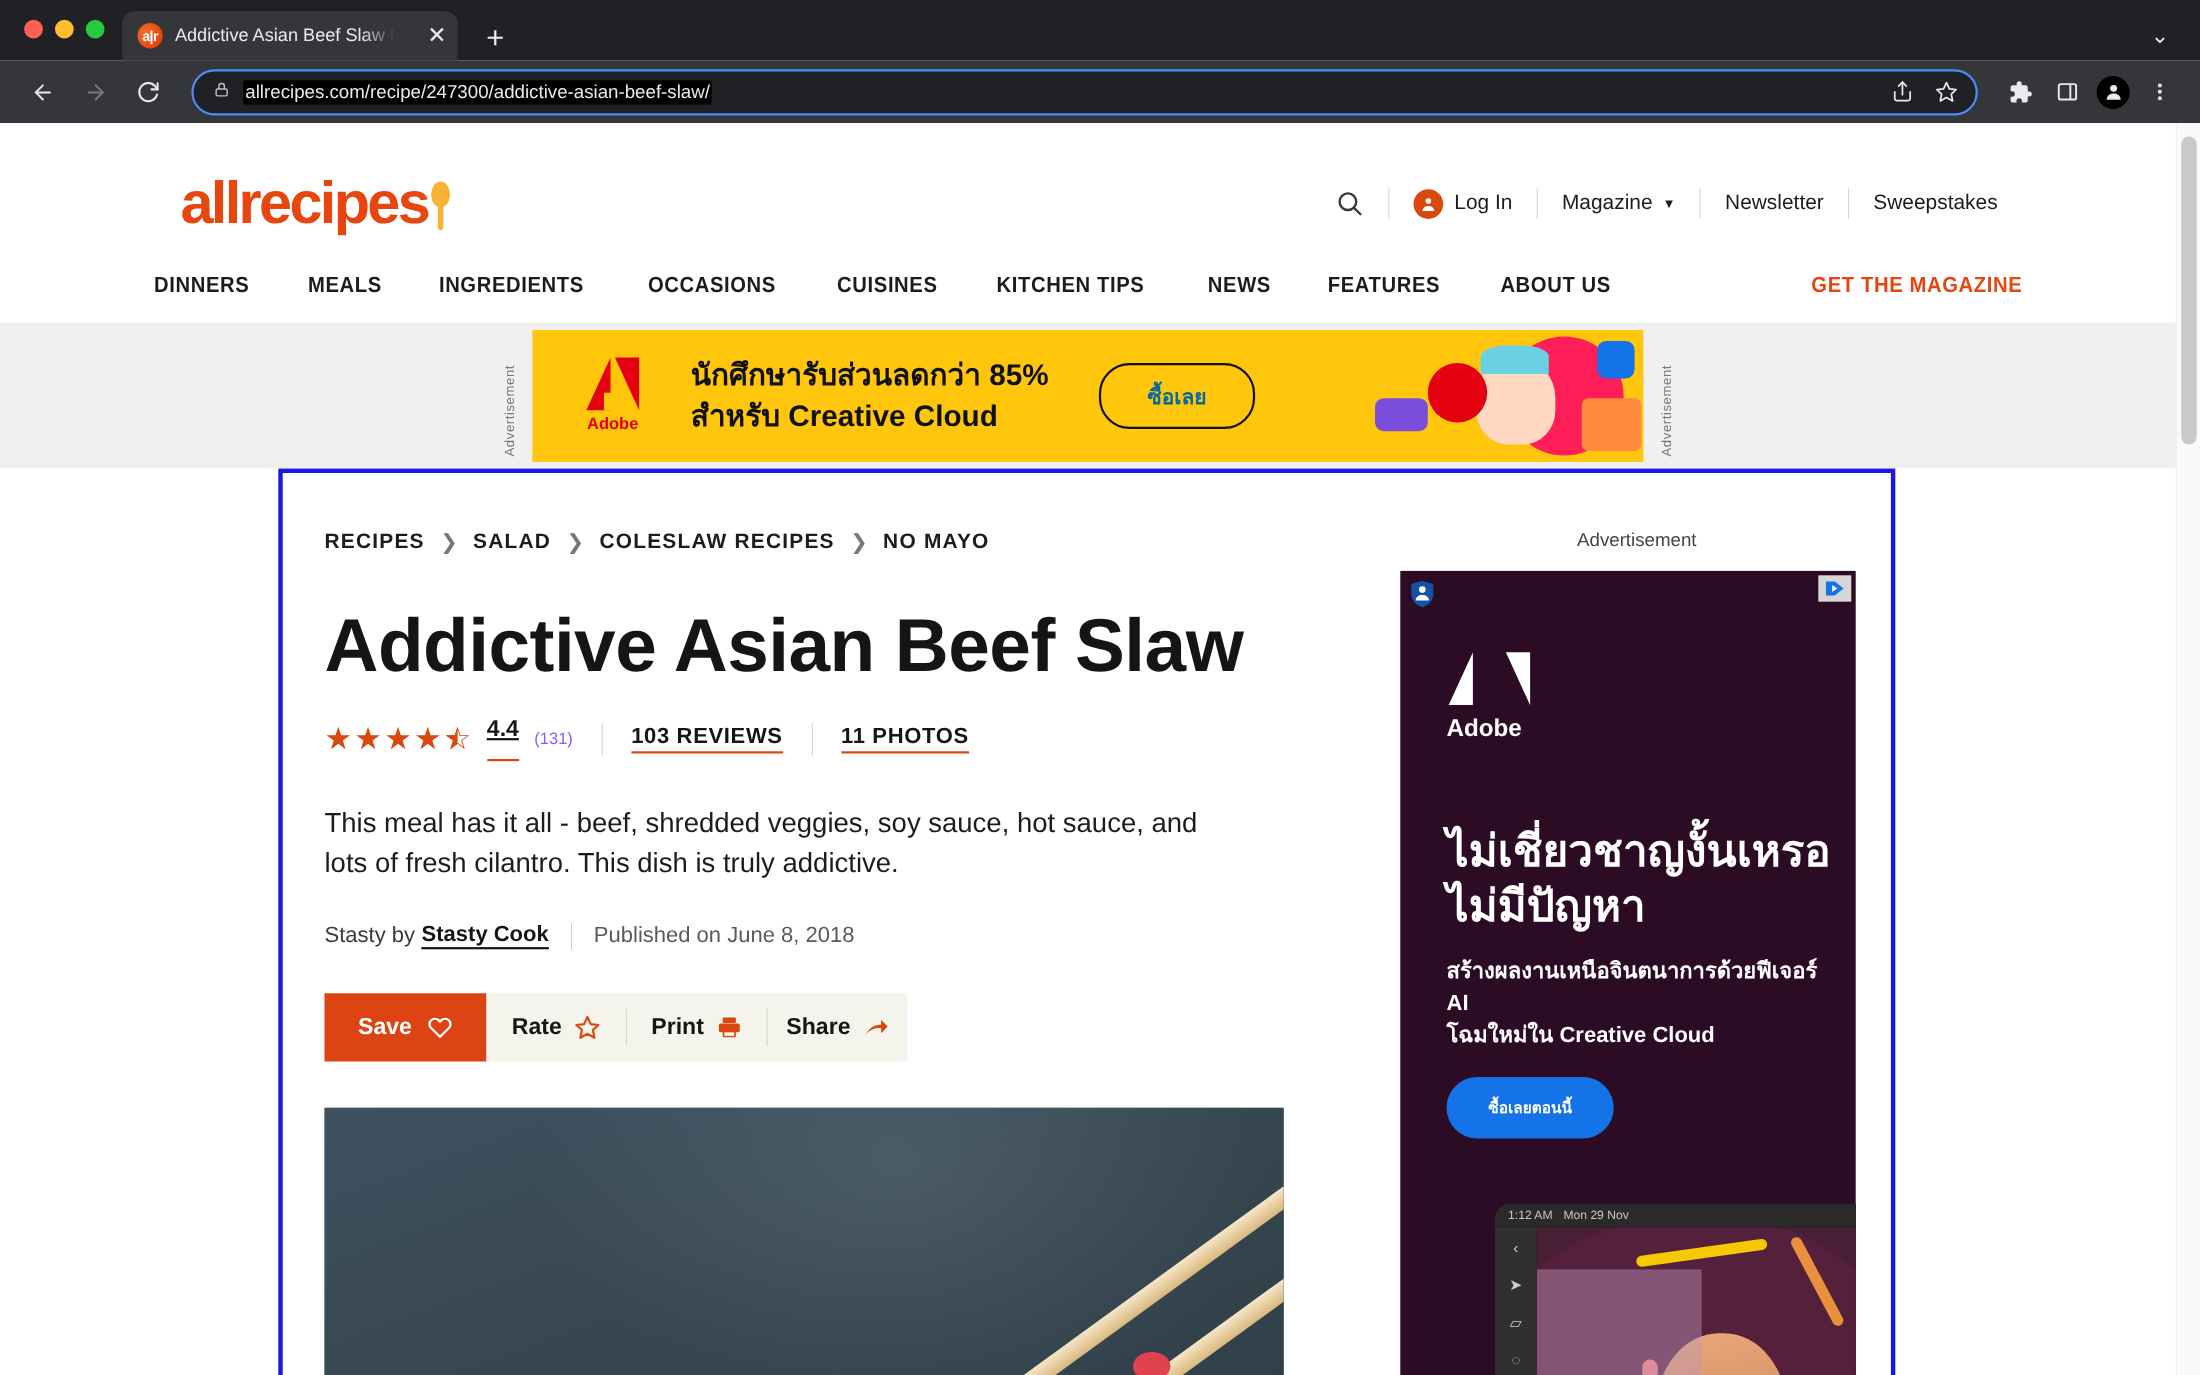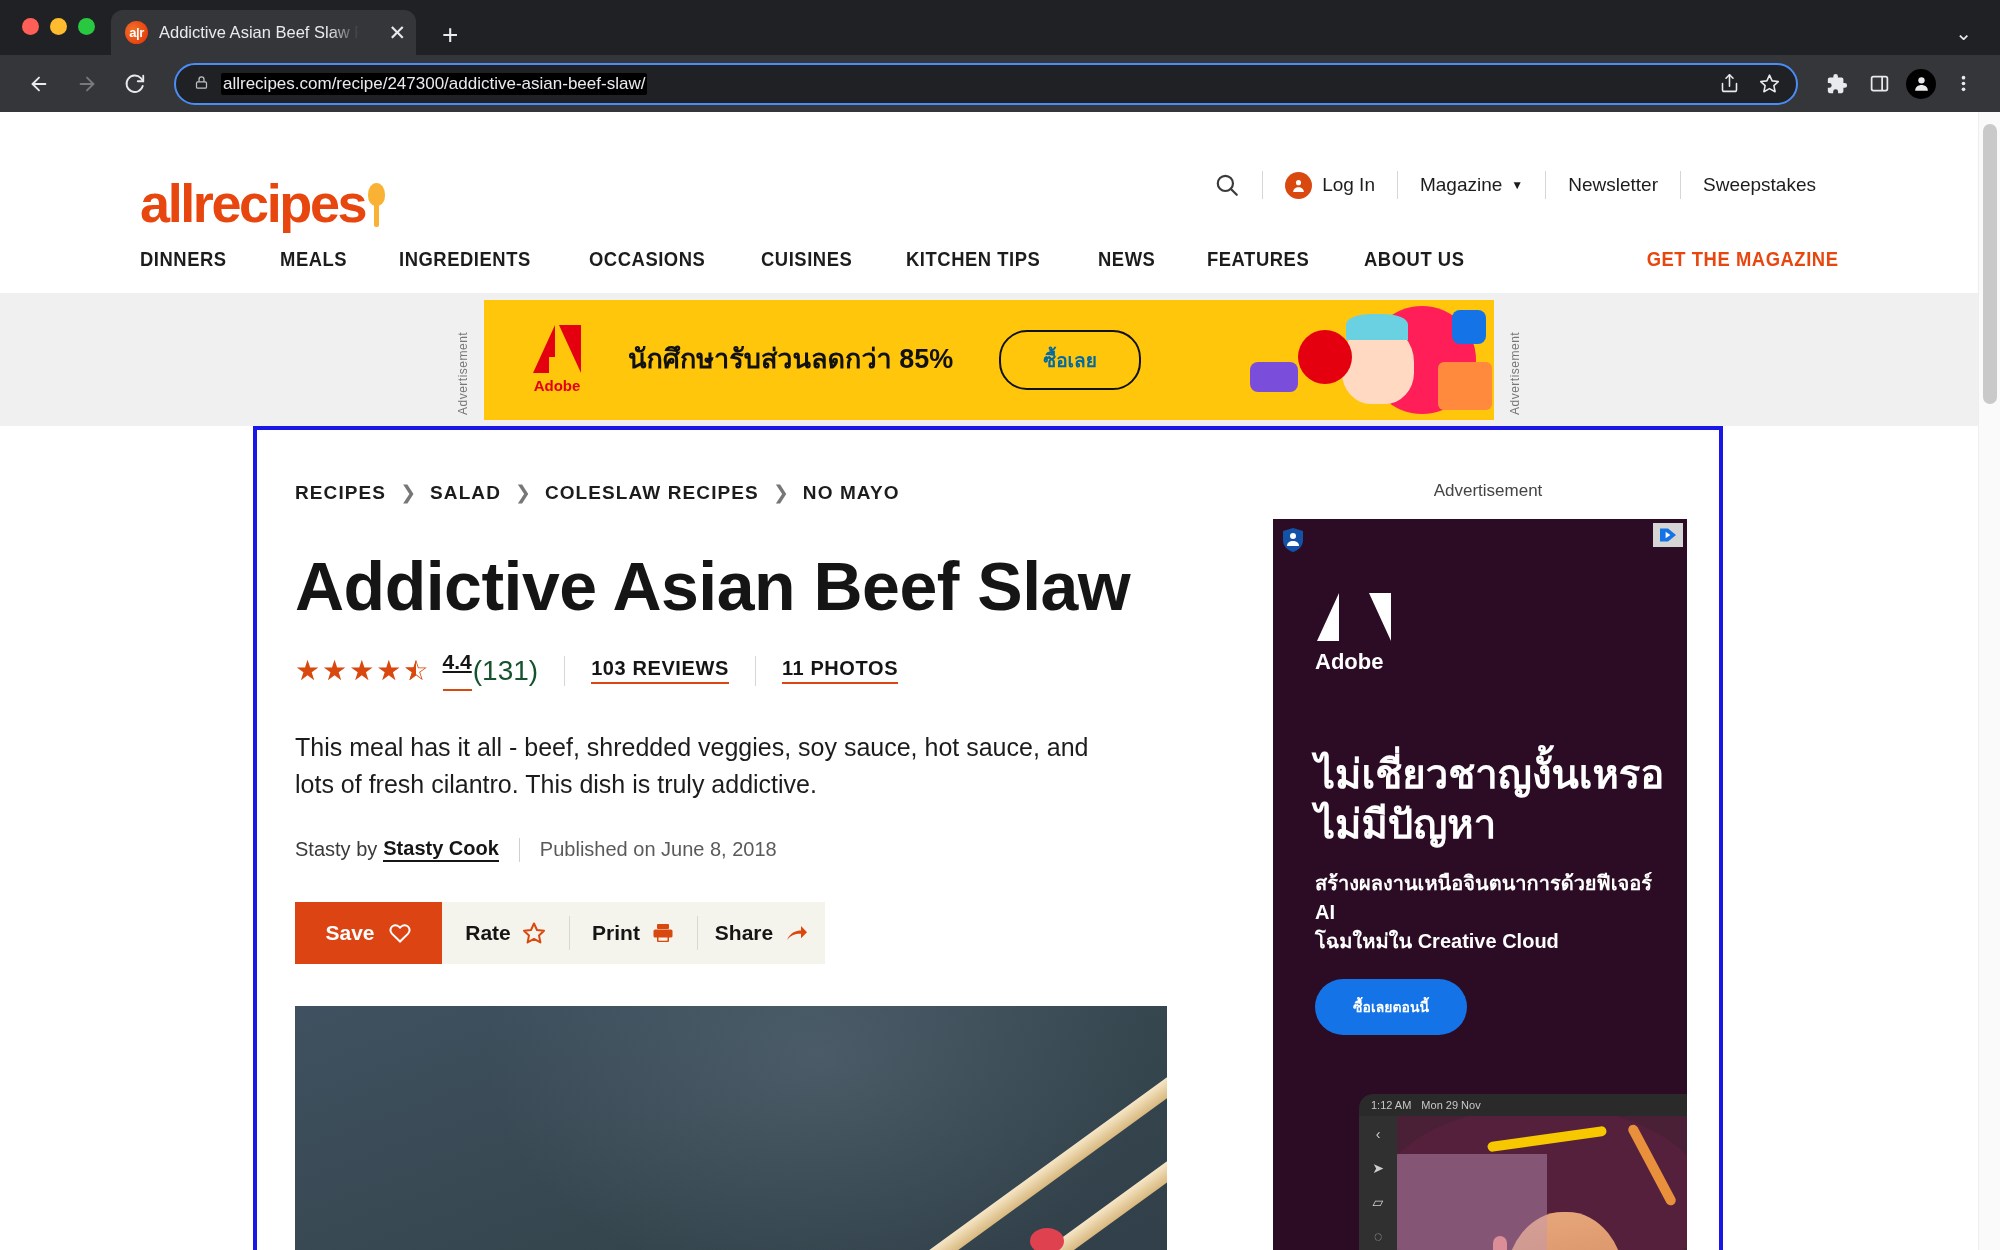--- a/index.html
+++ b/index.html
@@ -70,21 +70,21 @@
   .viewport { position:relative; width:2000px; height:1138px; background:#fff; overflow:hidden; }
 
   
   .scrollbar-track { position:absolute; right:0; top:0; width:22px; height:1138px; background:#fafafa; border-left:1px solid #eee; }
   .scrollbar-thumb { position:absolute; left:4px; top:12px; width:14px; height:280px; background:#c9c9c9; border-radius:7px; }
 
   .page { width:1978px; }
 
   
   .site-header { padding: 28px 0 0 0; background:#fff; }
-  .header-top { display:flex; padding: 0 140px 0 140px; height:90px; }
+  .header-top { display:flex; align-items:center; padding: 0 140px 0 140px; height:90px;margin-left:24px; }
   .logo { display:flex; align-items:flex-end; position:relative; }
   .logo-text {
     font-family:"Liberation Sans", sans-serif; font-weight:bold; font-size:54px; color:#e8460f;
     letter-spacing:-2.4px; line-height:1;
   }
   .spoon { width:17px; height:44px; position:relative; margin-left:3px; margin-bottom:3px; }
   .spoon-bowl { position:absolute; top:0; left:0; width:17px; height:23px; background:#f9b233; border-radius:50% 50% 45% 45%; }
   .spoon-handle { position:absolute; top:20px; left:6px; width:5px; height:24px; background:#f9b233; border-radius:2px; }
 
   .header-right { margin-left:auto; display:flex; align-items:center; gap:0; }
@@ -159,21 +159,21 @@
     margin-bottom:28px;
   }
 
   .rating-row { display:flex; align-items:center; margin-bottom:38px; }
   .stars { display:flex; gap:2px; margin-right:14px; }
   .star { font-size:28px; line-height:1; color:#d9480f; }
   .star.half { position:relative; color:#d9480f; }
   .star.half::before { content:"☆"; }
   .star.half > span { position:absolute; left:0; top:0; width:50%; overflow:hidden; }
   .rating-val { font-weight:bold; font-size:21px; color:#151515; border-bottom:2px solid #d9480f; padding-bottom:15px;text-decoration:underline; }
-  .rating-count { font-size:28px; color:#14532d; margin-left:1px; }
+  .rating-count { font-size:15px; color:#8b5cf6; margin-left:14px; }
   .rr-sep { width:1px; height:30px; background:#d6d6d6; margin:0 26px; }
   .rr-link {
     font-family:"Liberation Sans Narrow","Liberation Sans", sans-serif;
     font-weight:bold; font-size:20px; letter-spacing:0.6px; color:#151515; text-transform:uppercase;
     border-bottom:2px solid #d9480f; padding-bottom:2px; cursor:pointer;
   }
 
   .recipe-desc { font-size:25px; line-height:1.48; color:#1c1c1c; margin-bottom:34px; max-width:810px; }
 
   .byline { font-size:20px; color:#3a3a3a; display:flex; align-items:center; margin-bottom:40px; }
@@ -383,20 +383,21 @@
         <div class="ad-label-v">Advertisement</div>
         <div class="leaderboard">
           <div class="lb-adobe">
             <div class="adobe-a">
                 <span class="adobe-bar"></span>
               </div>
             <div class="adobe-word">Adobe</div>
           </div>
           <div class="lb-text">
             <div class="lb-line">นักศึกษารับส่วนลดกว่า 85%</div>
+            <div class="lb-line">สำหรับ Creative Cloud</div>
           </div>
           <div class="lb-cta">ซื้อเลย</div>
           <div class="lb-art">
             <span class="blob" style="right:18px;top:6px;width:108px;height:108px;background:#f06;opacity:.85;"></span>
             <span class="blob" style="right:80px;top:26px;width:72px;height:78px;background:#ffd9c2;border-radius:46% 46% 40% 40%;"></span>
             <span class="blob" style="right:86px;top:14px;width:62px;height:26px;background:#6ad1e3;border-radius:40% 40% 0 0;"></span>
             <span class="blob" style="right:142px;top:30px;width:54px;height:54px;background:#e4000f;border-radius:50%;"></span>
             <span class="blob" style="right:196px;top:62px;width:48px;height:30px;background:#7b4ddb;border-radius:8px;"></span>
             <span class="blob" style="right:2px;top:62px;width:54px;height:48px;background:#ff8a3d;border-radius:6px;"></span>
             <span class="blob" style="right:8px;top:10px;width:34px;height:34px;background:#1473e6;border-radius:8px;"></span>

